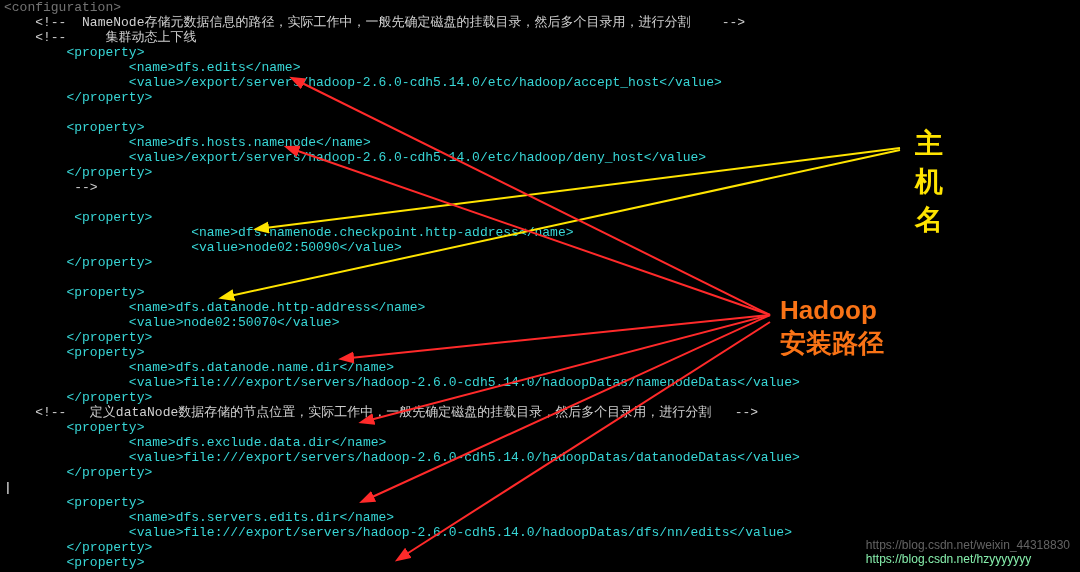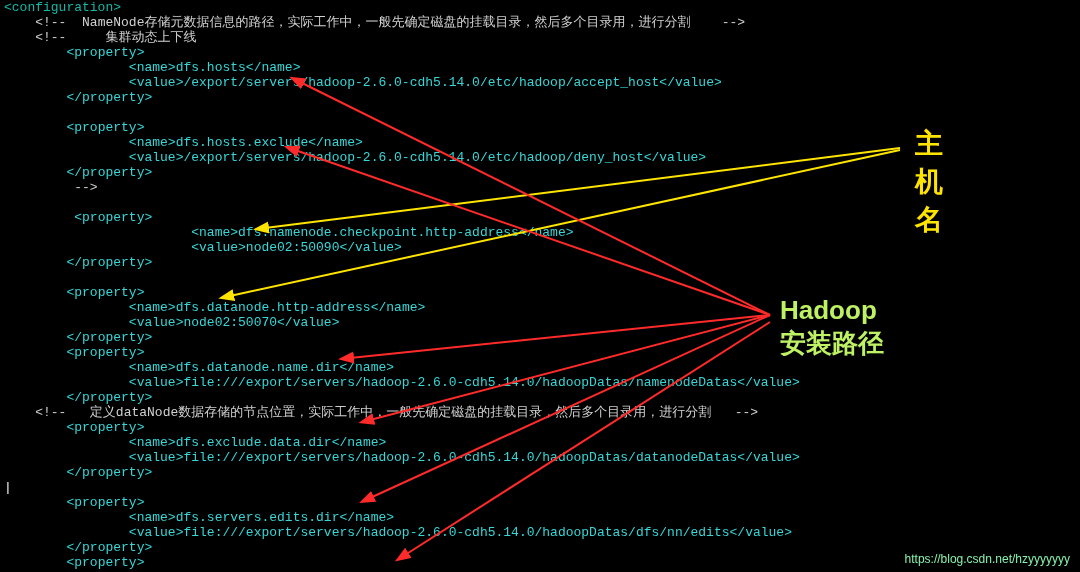--- a/index.html
+++ b/index.html
@@ -1,40 +1,40 @@
 <!DOCTYPE html>
 <html><head>
 <meta charset="utf-8">
 <style>
   html,body{margin:0;padding:0;background:#000;width:1080px;height:572px;overflow:hidden}
   pre.code{margin:0;padding:0 0 0 4px;font-family:Consolas,"Courier New",monospace;font-size:13px;line-height:15px;color:#38d6d6;white-space:pre}
-  .cfg{color:#14b8a6}
+  .cfg{color:#737373}
   .cmt{color:#d0d0d0}
   .annots{position:absolute;top:0;left:0;width:892px;height:572px;pointer-events:none}
   .lbl{position:absolute;font-family:"Microsoft YaHei","PingFang SC",sans-serif;font-weight:600}
   .lbl.y{color:#ffe400;font-size:28px}
-  .lbl.r{color:#bef264;font-size:26px}
+  .lbl.r{color:#f97316;font-size:26px}
   svg{position:absolute;top:0;left:0}
   .wm{position:absolute;bottom:6px;right:10px;font-family:Arial,sans-serif;font-size:12px;color:rgba(180,180,180,0.55)}
   .cursor{color:#fff}
   .gr{color:#86efac}
 </style>
 </head>
 <body>
 
 <pre class="code"><span class="cfg">&lt;configuration&gt;</span>
     <span class="cmt">&lt;!--  NameNode存储元数据信息的路径，实际工作中，一般先确定磁盘的挂载目录，然后多个目录用，进行分割    --&gt;</span>
     <span class="cmt">&lt;!--     集群动态上下线</span>
         <span>&lt;property&gt;</span>
-                <span>&lt;name&gt;</span><span>dfs.hosts</span><span>&lt;/name&gt;</span>
+                <span>&lt;name&gt;</span><span>dfs.edits</span><span>&lt;/name&gt;</span>
                 <span>&lt;value&gt;</span><span>/export/servers/hadoop-2.6.0-cdh5.14.0/etc/hadoop/accept_host</span><span>&lt;/value&gt;</span>
         <span>&lt;/property&gt;</span>
 
         <span>&lt;property&gt;</span>
-                <span>&lt;name&gt;</span><span>dfs.hosts.exclude</span><span>&lt;/name&gt;</span>
+                <span>&lt;name&gt;</span><span>dfs.hosts.namenode</span><span>&lt;/name&gt;</span>
                 <span>&lt;value&gt;</span><span>/export/servers/hadoop-2.6.0-cdh5.14.0/etc/hadoop/deny_host</span><span>&lt;/value&gt;</span>
         <span>&lt;/property&gt;</span>
         <span class="cmt"> --&gt;</span>
 
         <span> &lt;property&gt;</span>
                         <span>&lt;name&gt;</span><span>dfs.namenode.checkpoint.http-address</span><span>&lt;/name&gt;</span>
                         <span>&lt;value&gt;</span><span>node02:50090</span><span>&lt;/value&gt;</span>
         <span>&lt;/property&gt;</span>
 
         <span>&lt;property&gt;</span>
@@ -80,15 +80,15 @@
     <line x1="770" y1="315" x2="350" y2="358" stroke="#ff2a2a" stroke-width="2" marker-end="url(#ar)"></line>
     <line x1="770" y1="315" x2="370" y2="420" stroke="#ff2a2a" stroke-width="2" marker-end="url(#ar)"></line>
     <line x1="770" y1="315" x2="370" y2="498" stroke="#ff2a2a" stroke-width="2" marker-end="url(#ar)"></line>
     <line x1="770" y1="322" x2="405" y2="555" stroke="#ff2a2a" stroke-width="2" marker-end="url(#ar)"></line>
   </svg>
   <div class="lbl y" style="left:915px;top:125px">主机名</div>
   <div class="lbl r" style="left:780px;top:295px">Hadoop安装路径</div>
 </div>
 
 <div class="wm">
-  <br>
+  <span>https://blog.csdn.net/weixin_44318830</span><br>
   <span class="gr">https://blog.csdn.net/hzyyyyyyy</span>
 </div>
 
 </body></html>

